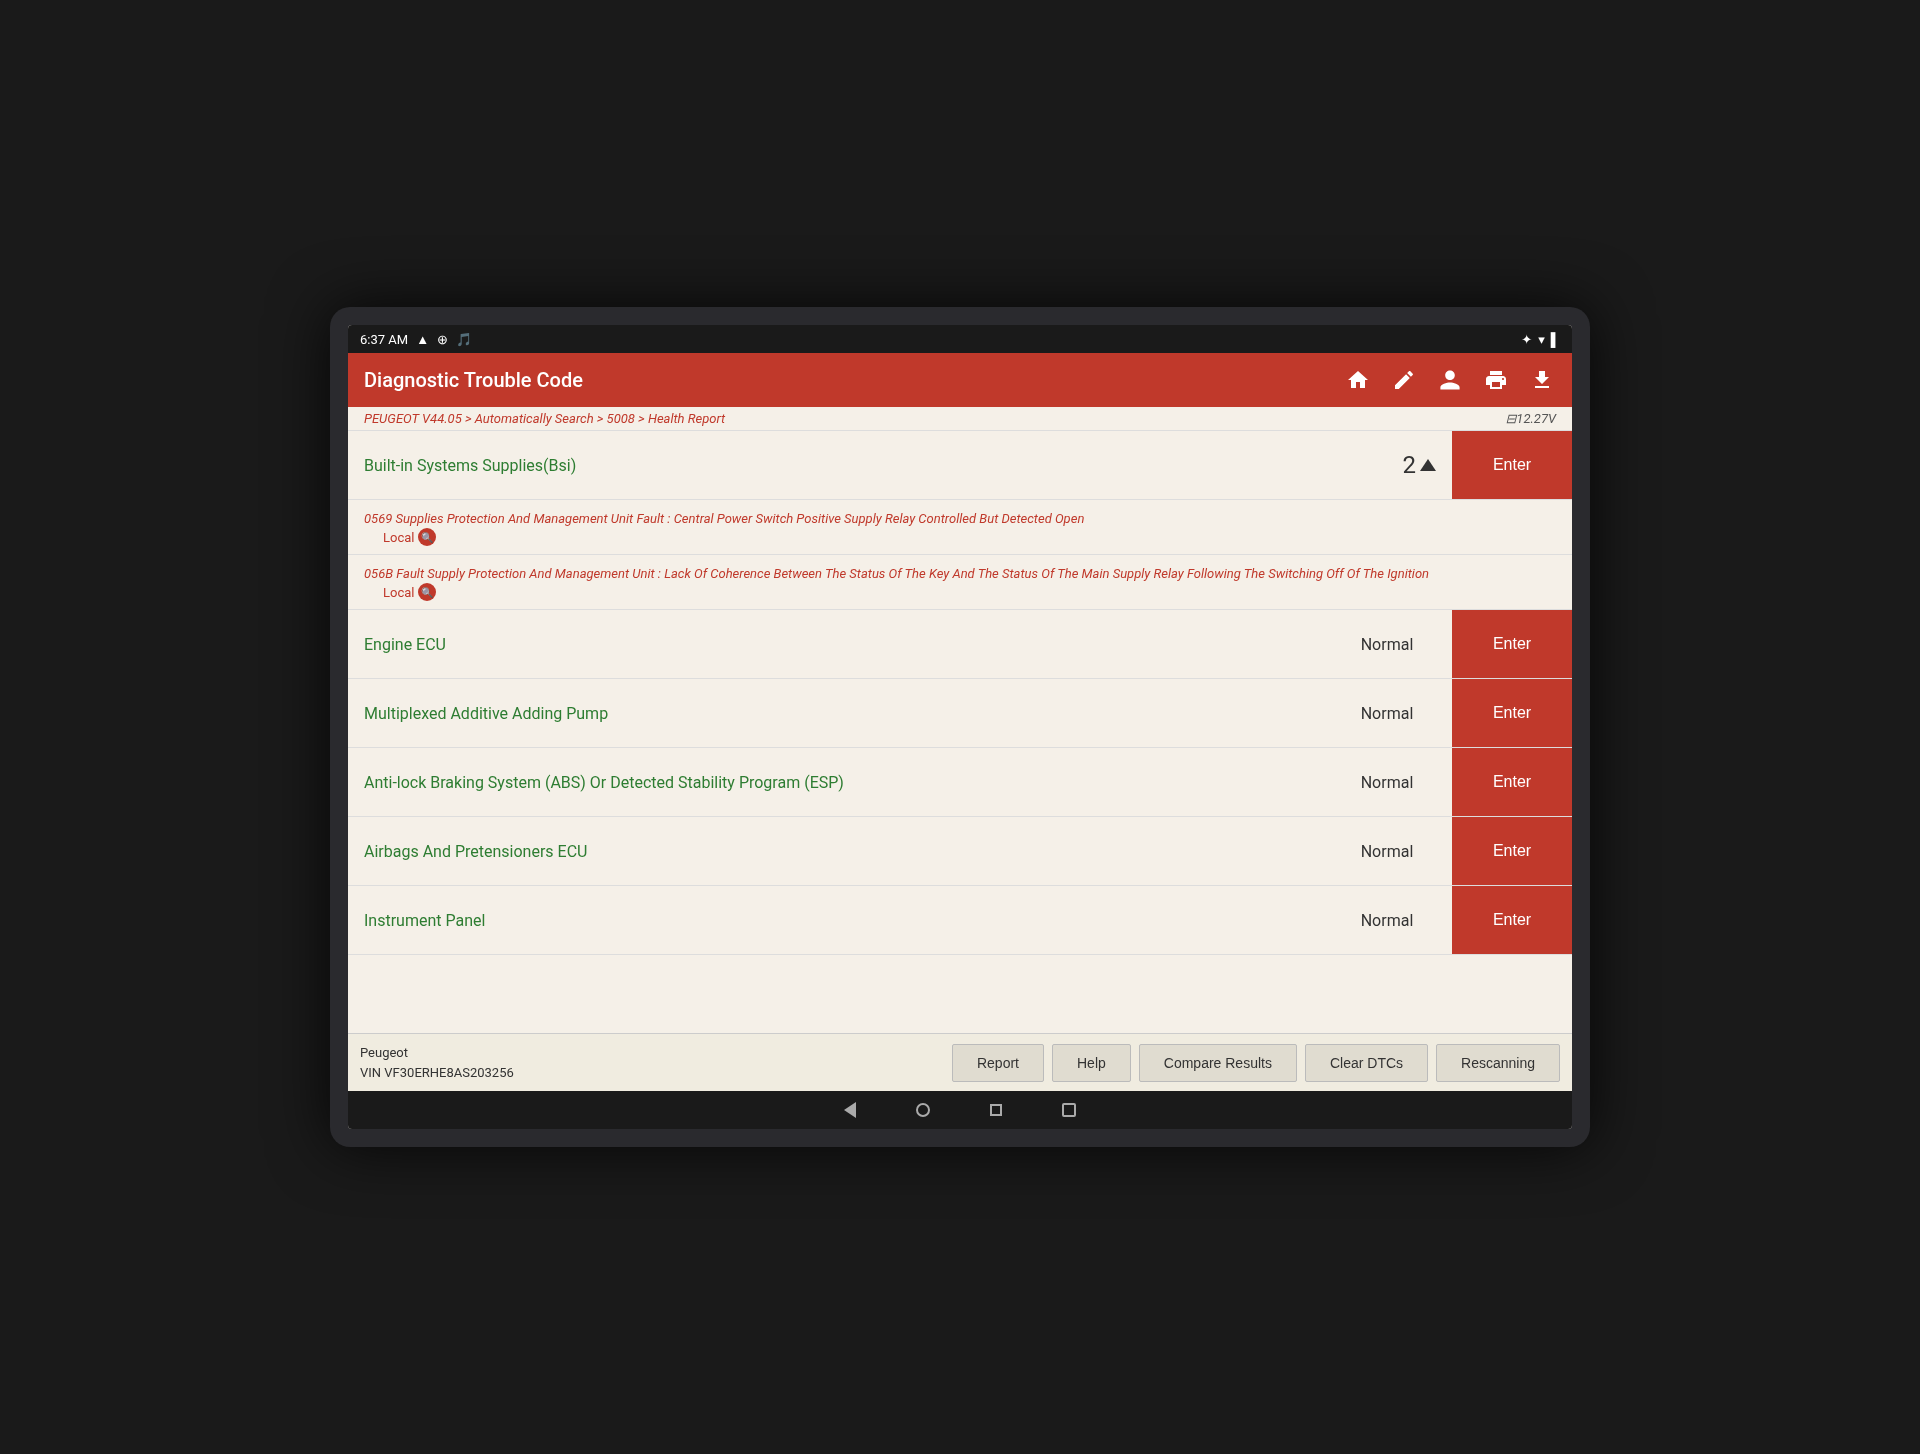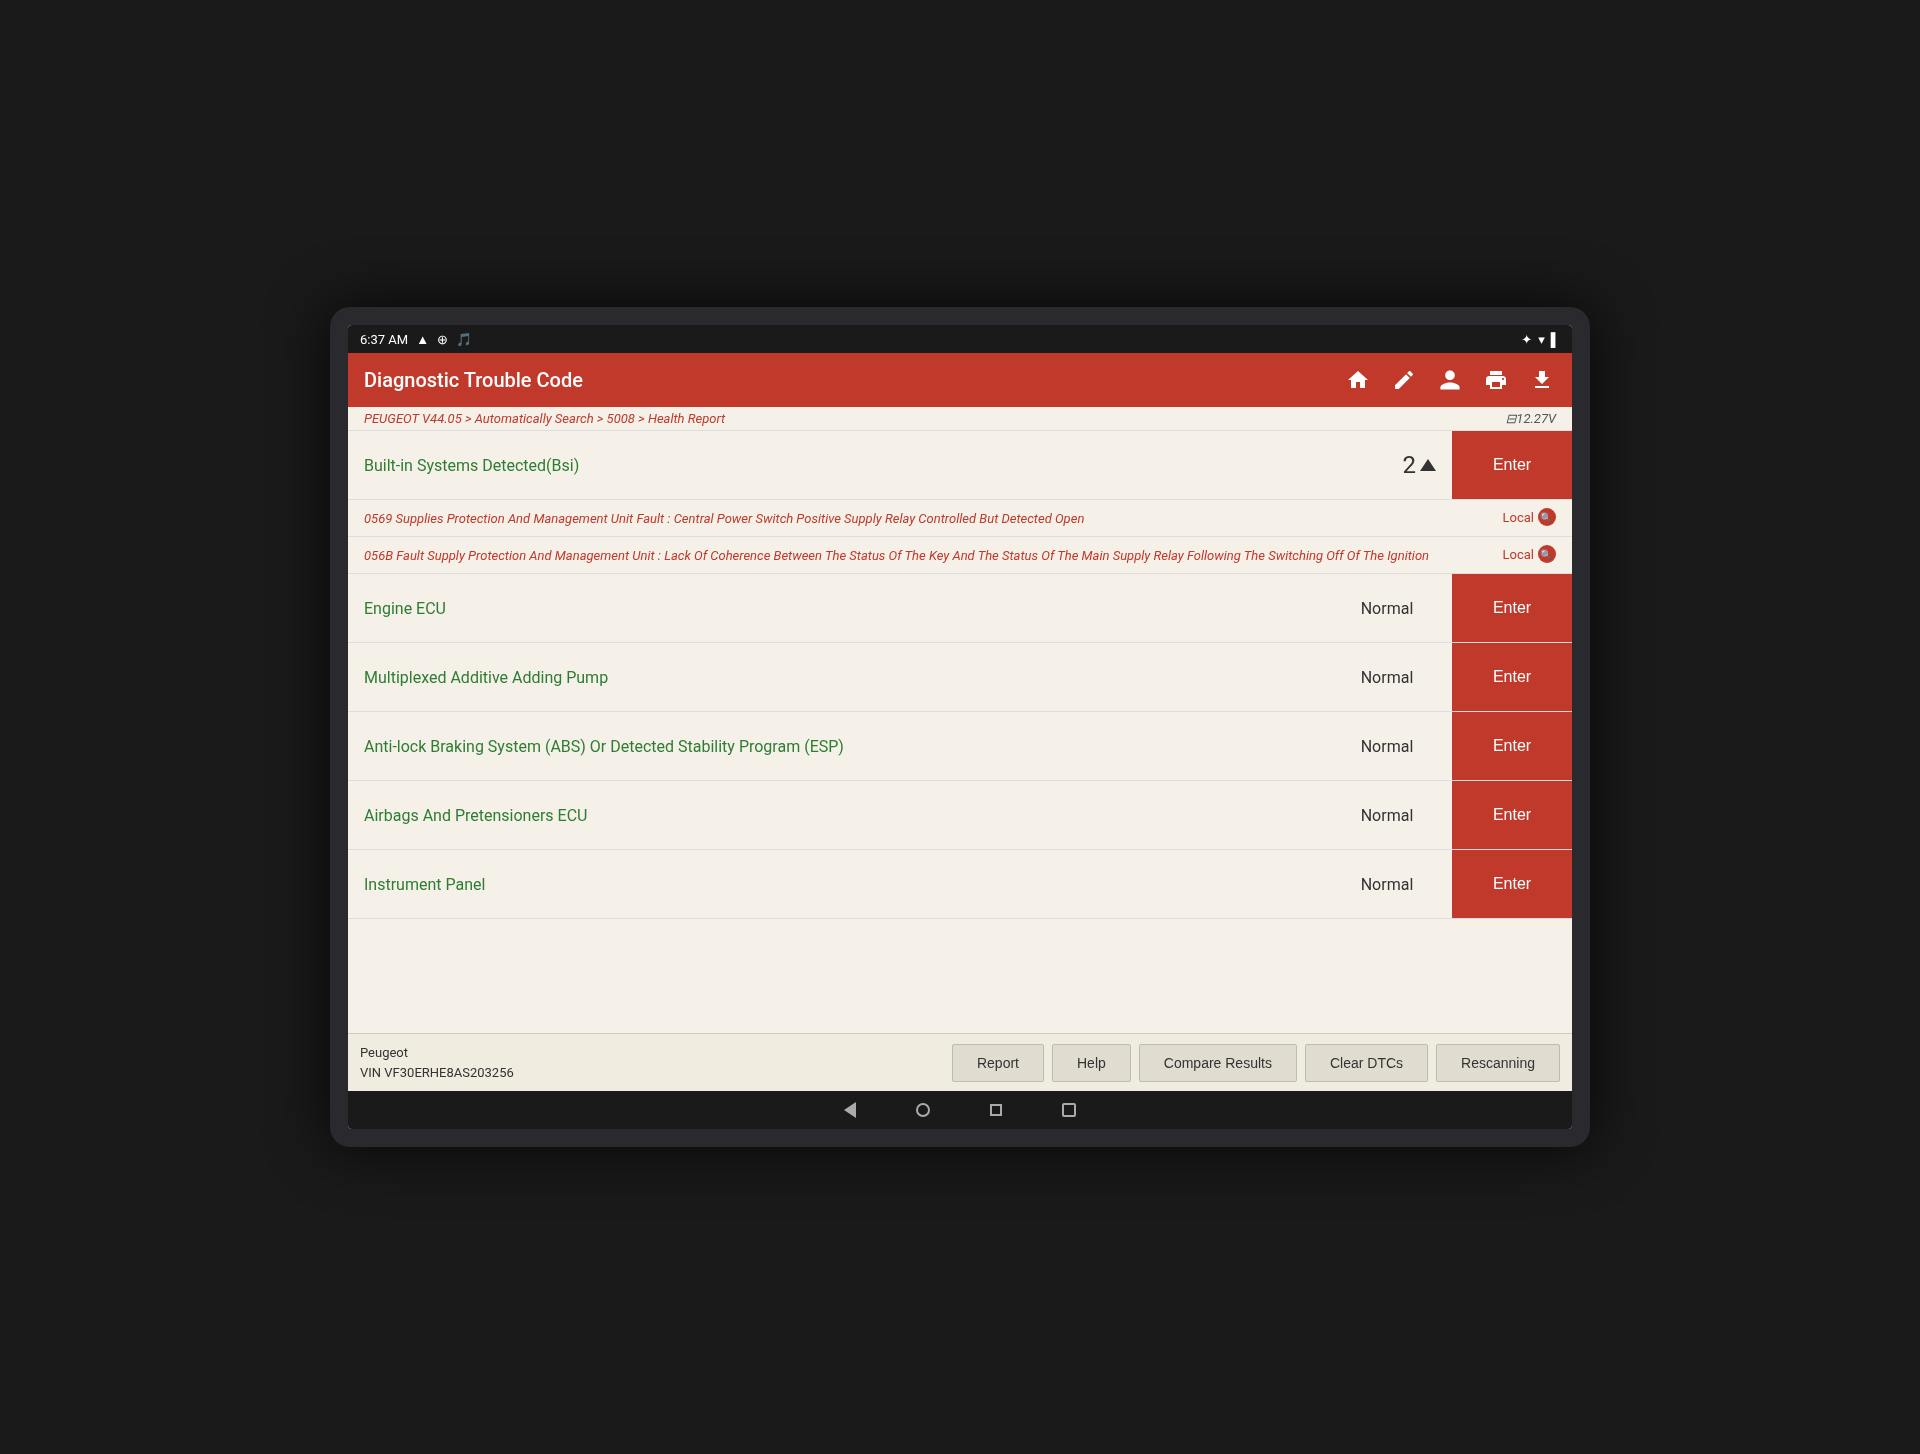--- a/index.html
+++ b/index.html
@@ -202,20 +202,21 @@
       color: #c0392b;
       font-size: 13px;
       font-style: italic;
       line-height: 1.4;
     }
 
     .fault-row-inner {
       display: flex;
       align-items: flex-start;
       justify-content: space-between;
+      flex-direction: column;
     }
 
     .fault-text {
       flex: 1;
     }
 
     .fault-locality {
       color: #c0392b;
       font-size: 13px;
       display: flex;
@@ -358,21 +359,21 @@
     </div>
 
     <div class="breadcrumb-bar">
       <span class="breadcrumb-text">PEUGEOT V44.05 &gt; Automatically Search &gt; 5008 &gt; Health Report</span>
       <span class="battery-info">⊟12.27V</span>
     </div>
 
     <div class="content">
 
       <div class="bsi-row">
-        <div class="bsi-name">Built-in Systems Detected(Bsi)</div>
+        <div class="bsi-name">Built-in Systems Supplies(Bsi)</div>
         <div class="bsi-count">
           <span>2</span>
           <span class="chevron-up"></span>
         </div>
         <button class="enter-btn">Enter</button>
       </div>
 
       <div class="fault-row system-row">
         <div class="fault-row-inner">
           <div class="fault-text">

